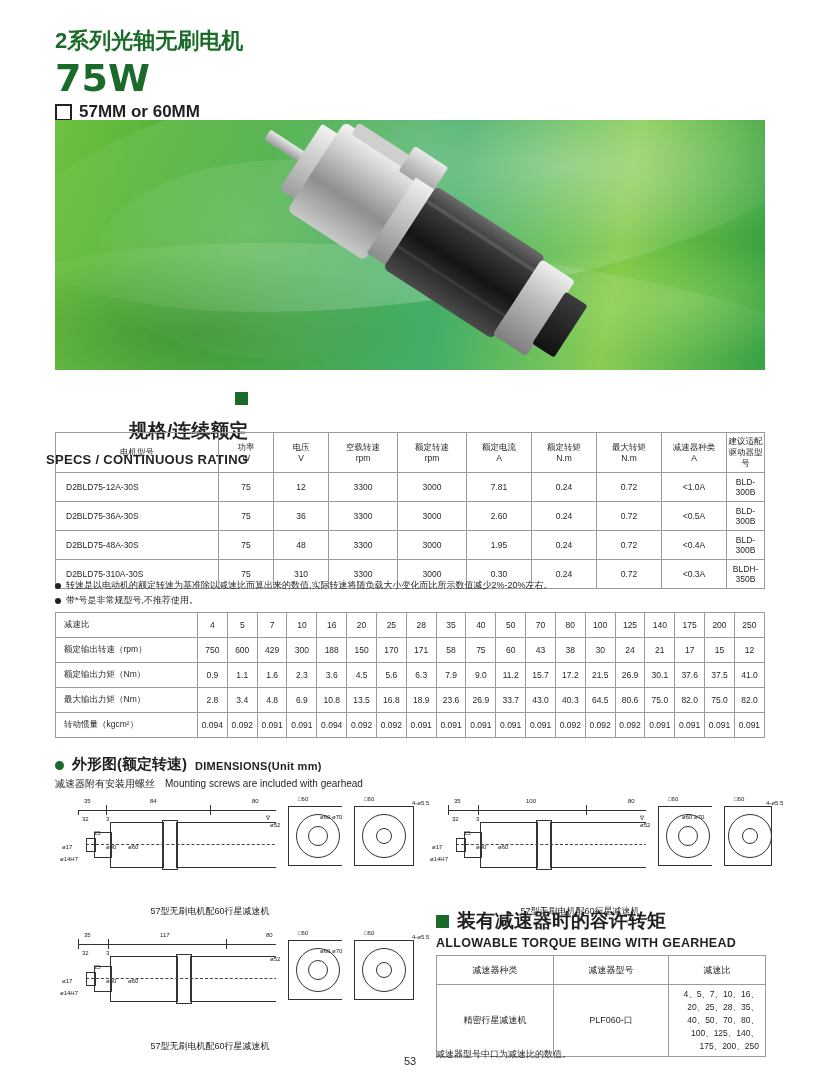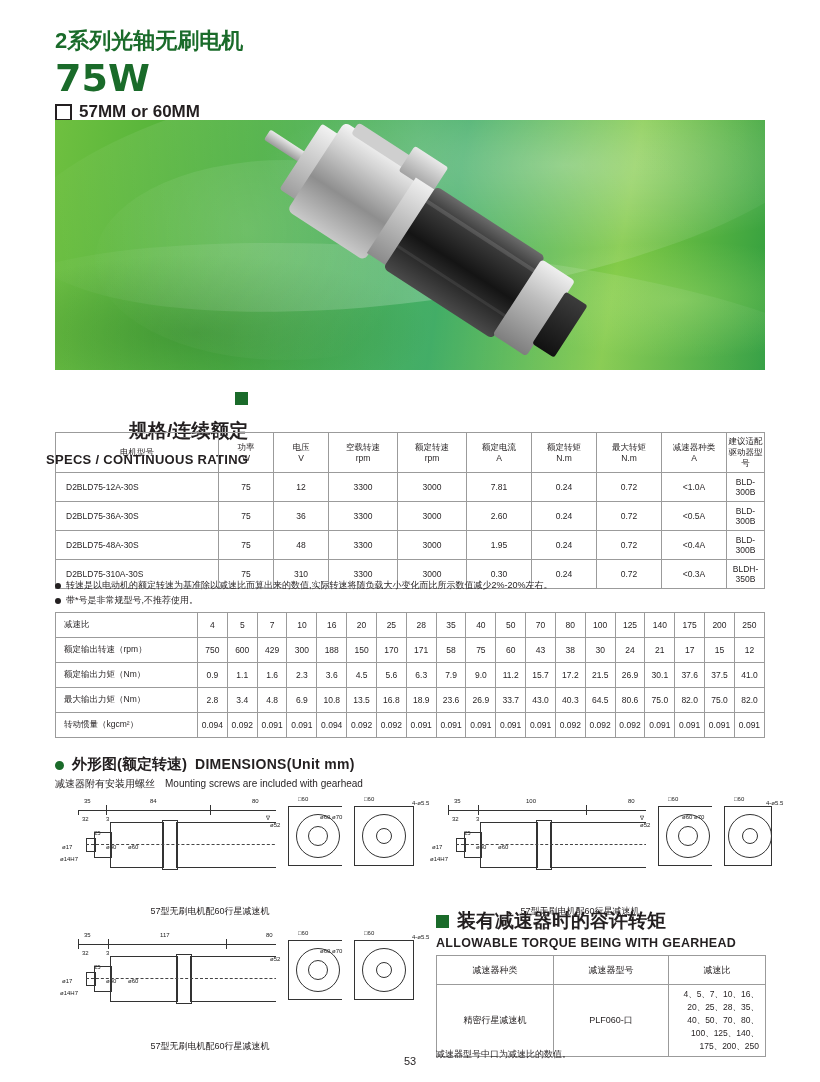--- a/index.html
+++ b/index.html
@@ -354,21 +354,21 @@
       <td>0.091</td>
       <td>0.091</td>
       <td>0.091</td>
     </tr>
   </tbody>
     </table>
 
   <div class="sec dimhead">
     <span class="dot"></span>
     <span class="cn" style="font-size:15px;">外形图(额定转速)</span>
-    <span class="en" style="font-size:14px;">DIMENSIONS(Unit mm)</span>
+    <span class="en" style="font-size:11px;">DIMENSIONS(Unit mm)</span>
   </div>
   <div class="dimnote">减速器附有安装用螺丝　Mounting screws are included with gearhead</div>
 
   <div class="dwg" style="left:60px;top:796px;width:340px;height:100px;">
     <div class="ln" style="left:18px;top:14px;width:230px;height:1px;"></div>
     <div class="ln" style="left:18px;top:14px;width:1px;height:5px;"></div>
     <div class="ln" style="left:46px;top:9px;width:1px;height:10px;"></div>
     <div class="ln" style="left:150px;top:9px;width:1px;height:10px;"></div>
     <div class="ln" style="left:248px;top:9px;width:1px;height:10px;"></div>
     <div class="txt" style="left:24px;top:2px;">35</div>

